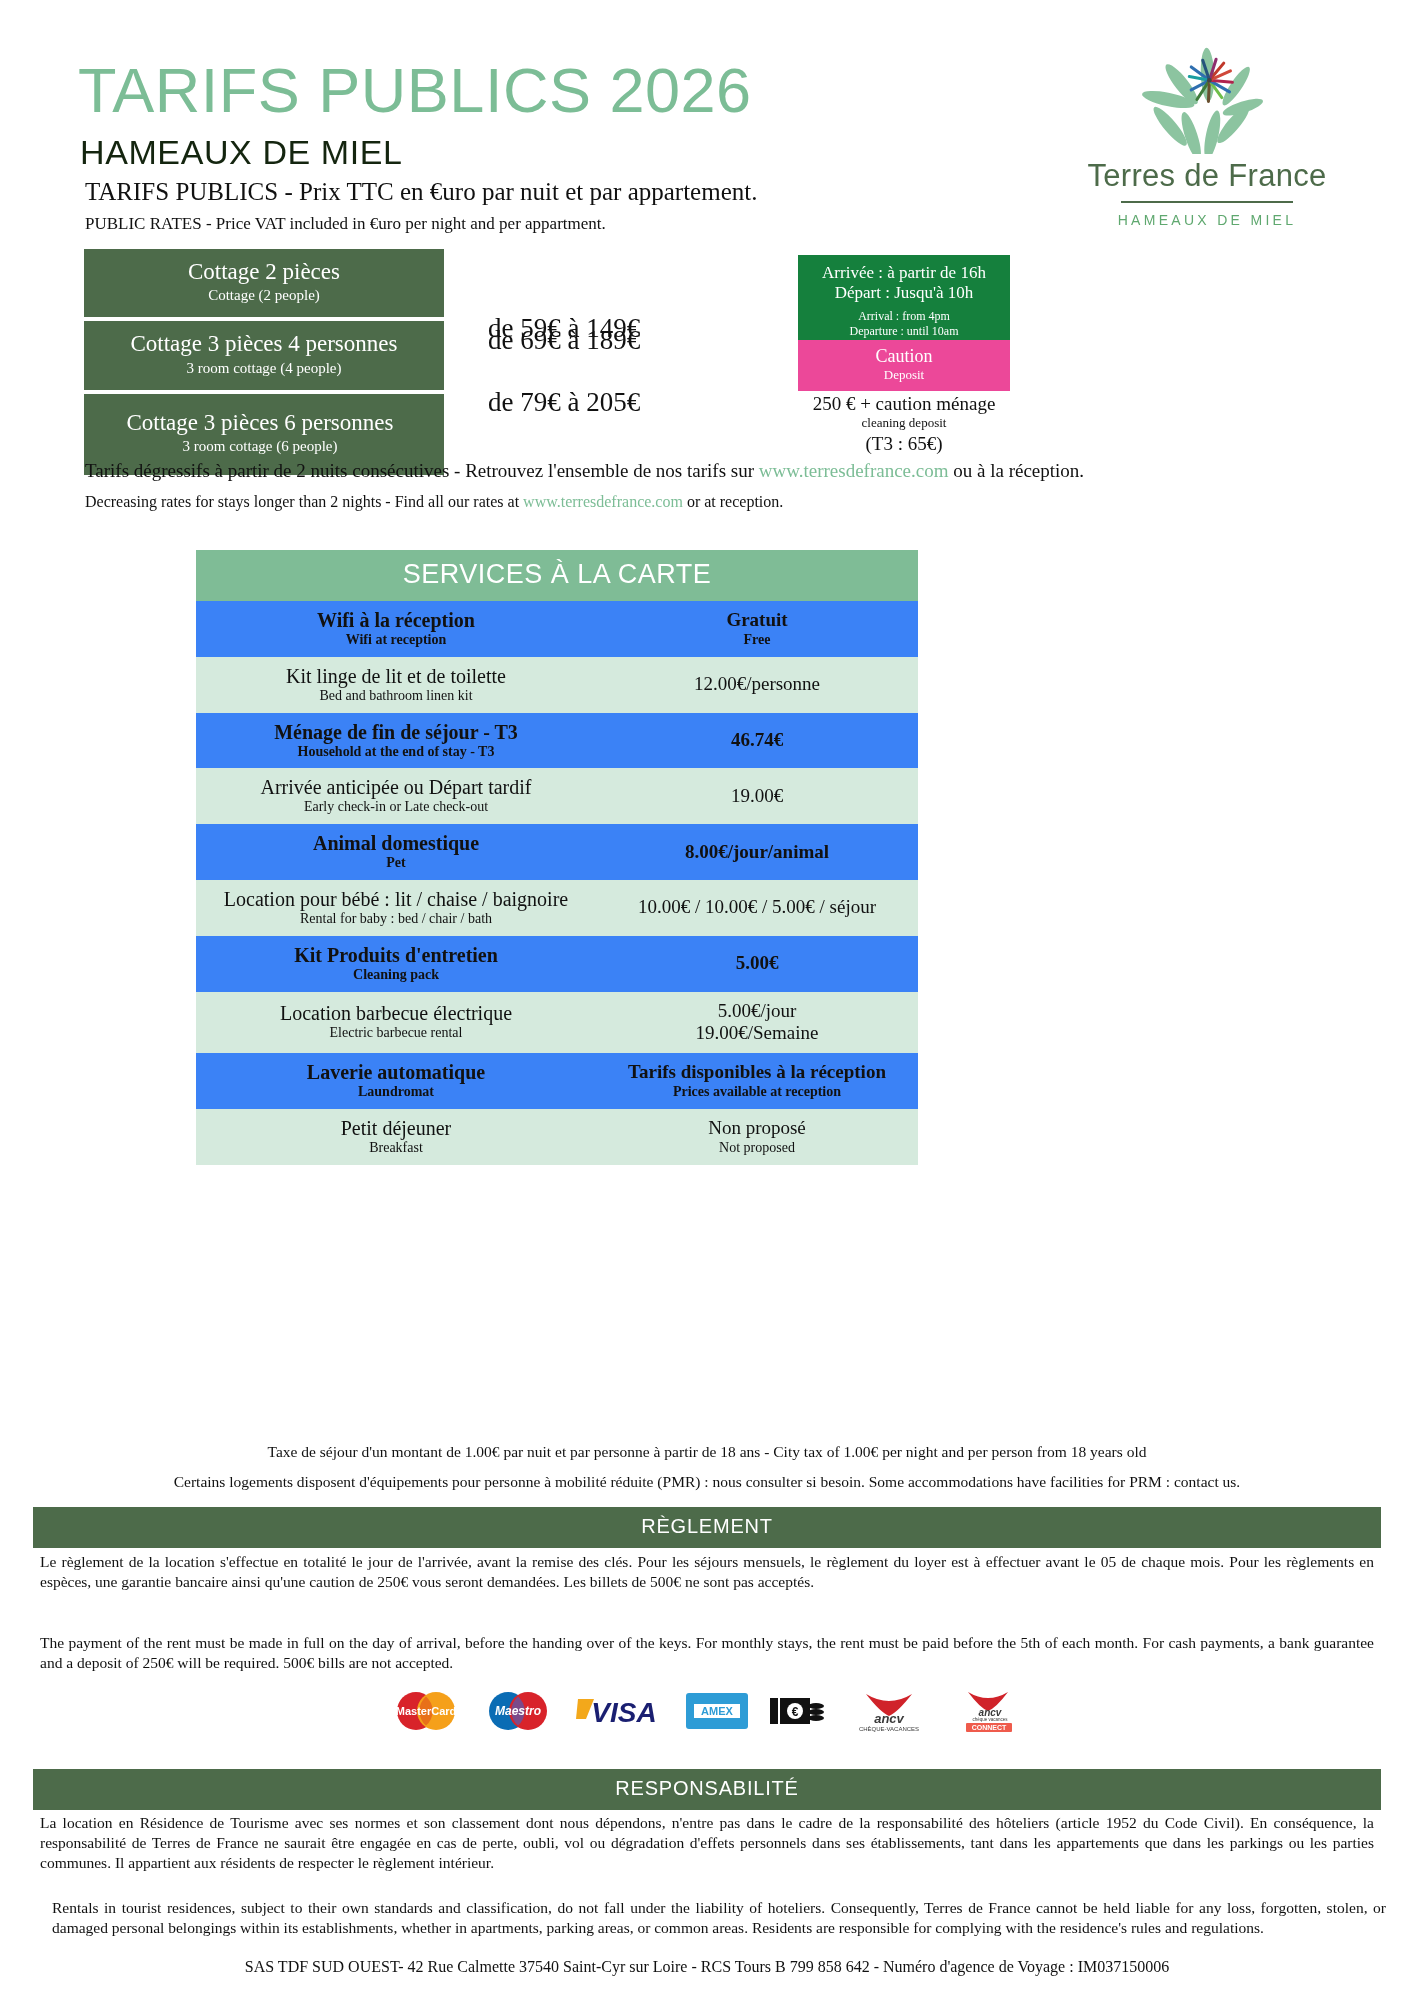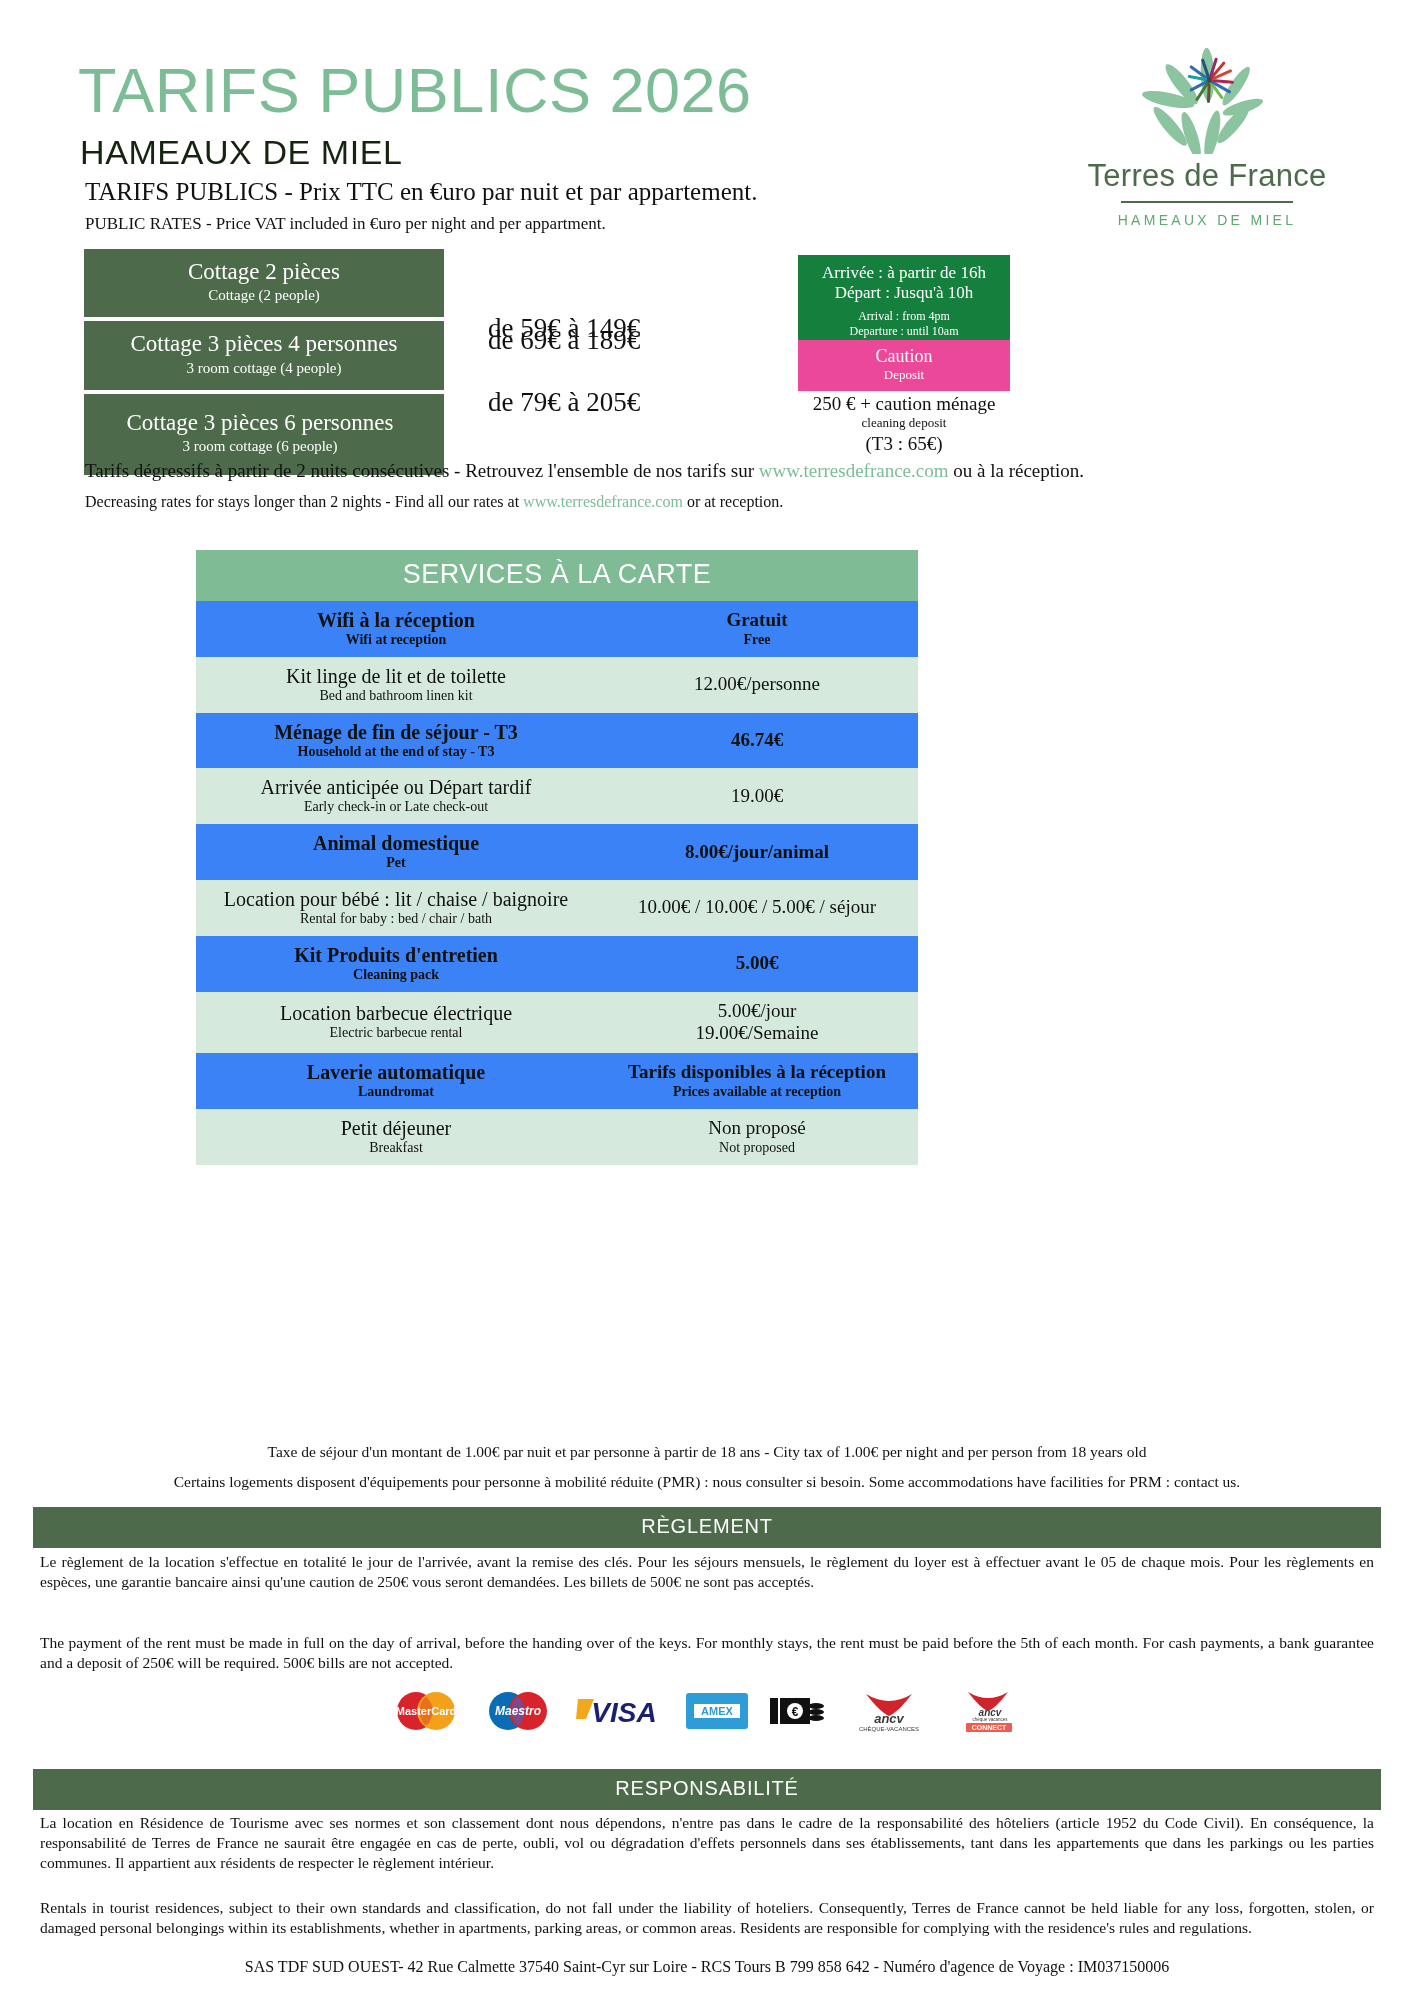--- a/index.html
+++ b/index.html
@@ -125,21 +125,21 @@
     font-size:20px; letter-spacing:0.8px; padding:8px 0 10px 0;
   }
   .banner.reglement { top:1507px; }
   .banner.responsabilite { top:1769px; }
 
   .body-text { position:absolute; left:40px; width:1334px; text-align:justify; color:#111; }
   .body-text p { margin:0 0 14px 0; font-size:15.5px; line-height:1.28; }
   .rules-fr { top:1552px; }
   .rules-en { top:1633px; }
   .resp-fr { top:1813px; }
-  .resp-en { top:1898px; }
+  .resp-en { top:1898px;margin-left:12px; }
 
   .legal {
     position:absolute; left:0; top:1958px; width:1414px; text-align:center;
     font-size:16px; color:#111;
   }
 
   
   .paylogos {
     position:absolute; left:0; top:1690px; width:1414px;
     display:flex; justify-content:center; align-items:center; gap:20px;

